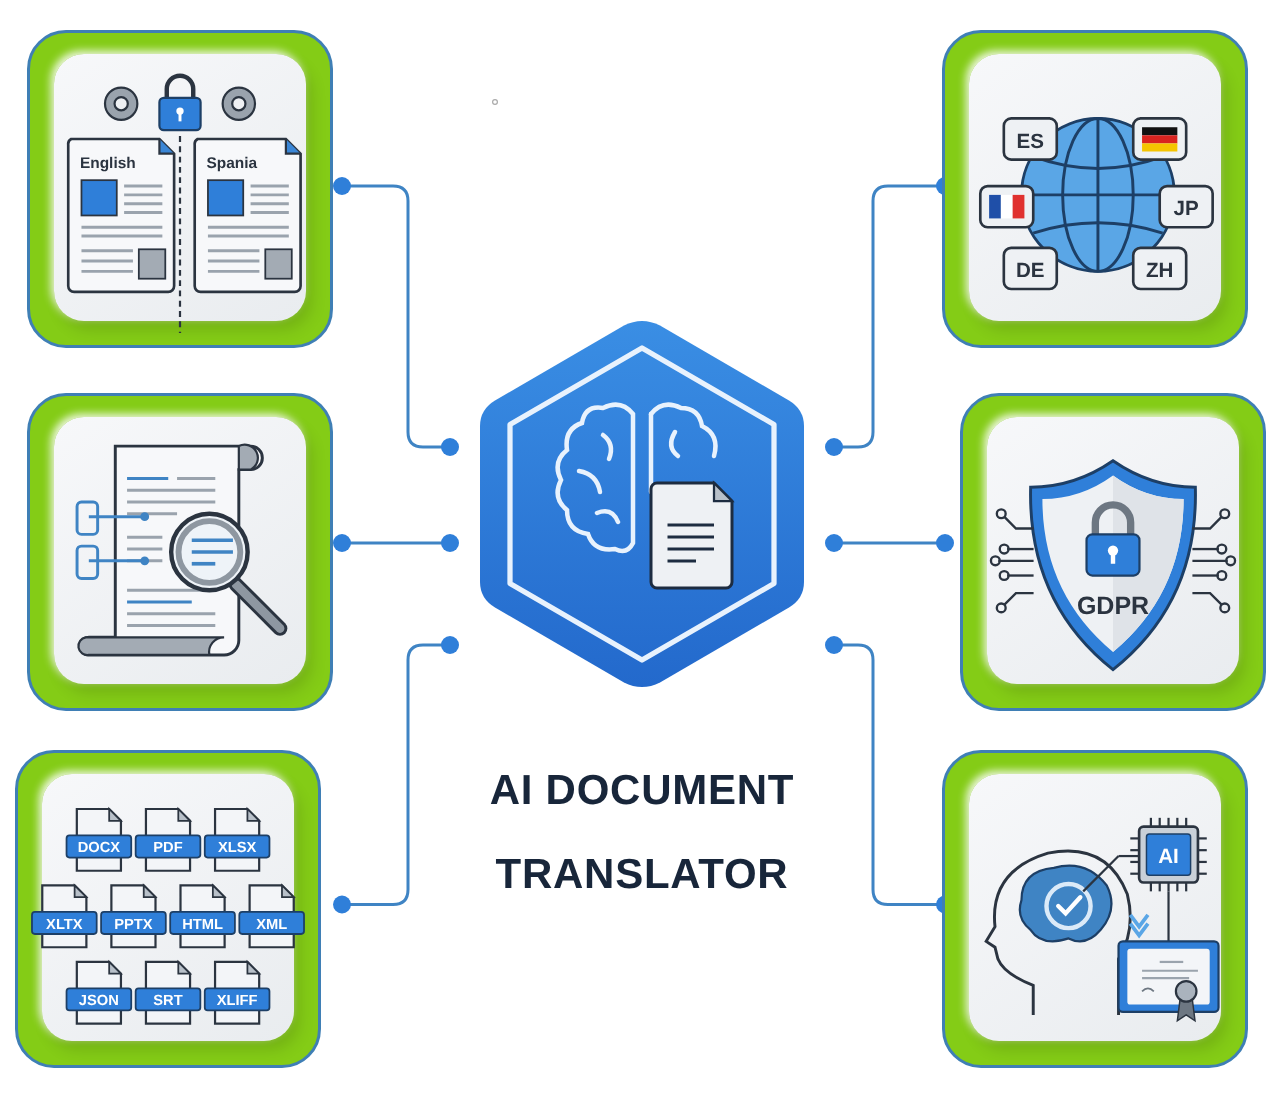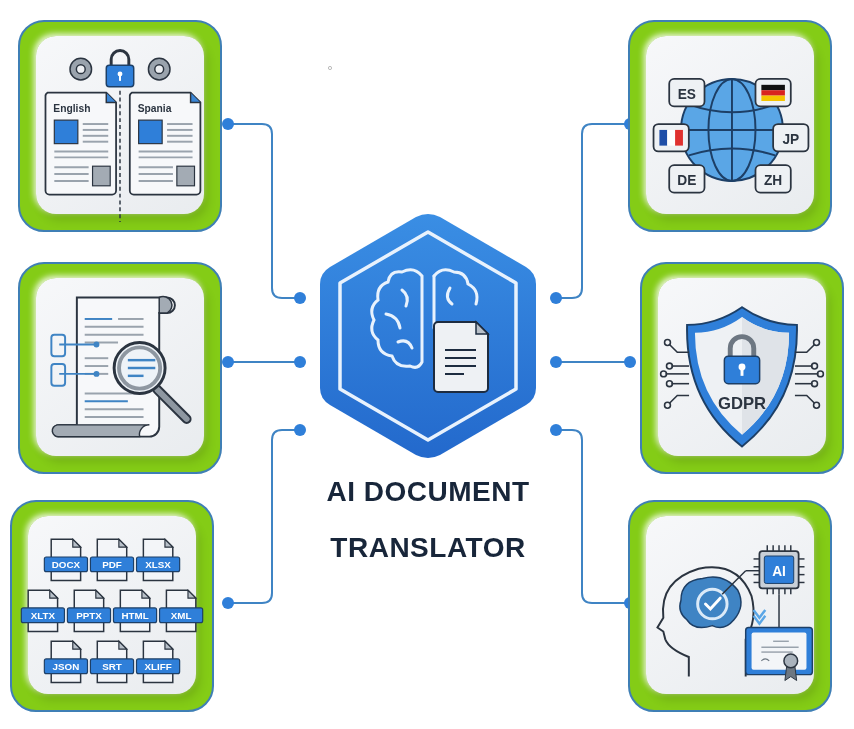--- a/index.html
+++ b/index.html
@@ -2,21 +2,21 @@
 <html><head>
 <meta charset="utf-8">
 <style>
   html,body{margin:0;padding:0;background:#ffffff;}
   body{width:854px;height:729px;position:relative;overflow:hidden;font-family:"Liberation Sans",sans-serif;}
   .card{position:absolute;width:204px;height:212px;border:2px solid #3f7fb5;border-radius:26px;background:#84cc16;box-sizing:border-box;}
   .card .inner{position:absolute;left:16px;top:14px;right:16px;bottom:16px;border-radius:20px;background:linear-gradient(145deg,#f7f8fa,#e9ecef);box-shadow:4px 6px 10px rgba(0,0,0,0.13),-2px -2px 6px rgba(255,255,255,0.9);}
   .card svg{position:absolute;left:0;top:0;width:100%;height:100%;overflow:visible;}
   #wires{position:absolute;left:0;top:0;width:854px;height:729px;}
   #hex{position:absolute;left:316px;top:210px;width:224px;height:252px;}
-  .title{position:absolute;left:268px;width:320px;text-align:center;font-weight:bold;font-size:28px;letter-spacing:0.5px;color:#18263a;}
+  .title{position:absolute;left:268px;width:320px;text-align:center;font-weight:bold;font-size:28px;letter-spacing:0.5px;color:#18263a;margin-top:35px;}
   .lbl{font-family:"Liberation Sans",sans-serif;font-weight:bold;}
 </style>
 </head>
 <body>
 
 <svg id="wires" viewBox="0 0 854 729">
   <g fill="none" stroke="#3f84c4" stroke-width="2">
     <path d="M228 124 H262 Q272 124 272 134 V288 Q272 298 282 298 H300"></path>
     <path d="M228 362 H300"></path>
     <path d="M228 603 H262 Q272 603 272 593 V440 Q272 430 282 430 H300"></path>

